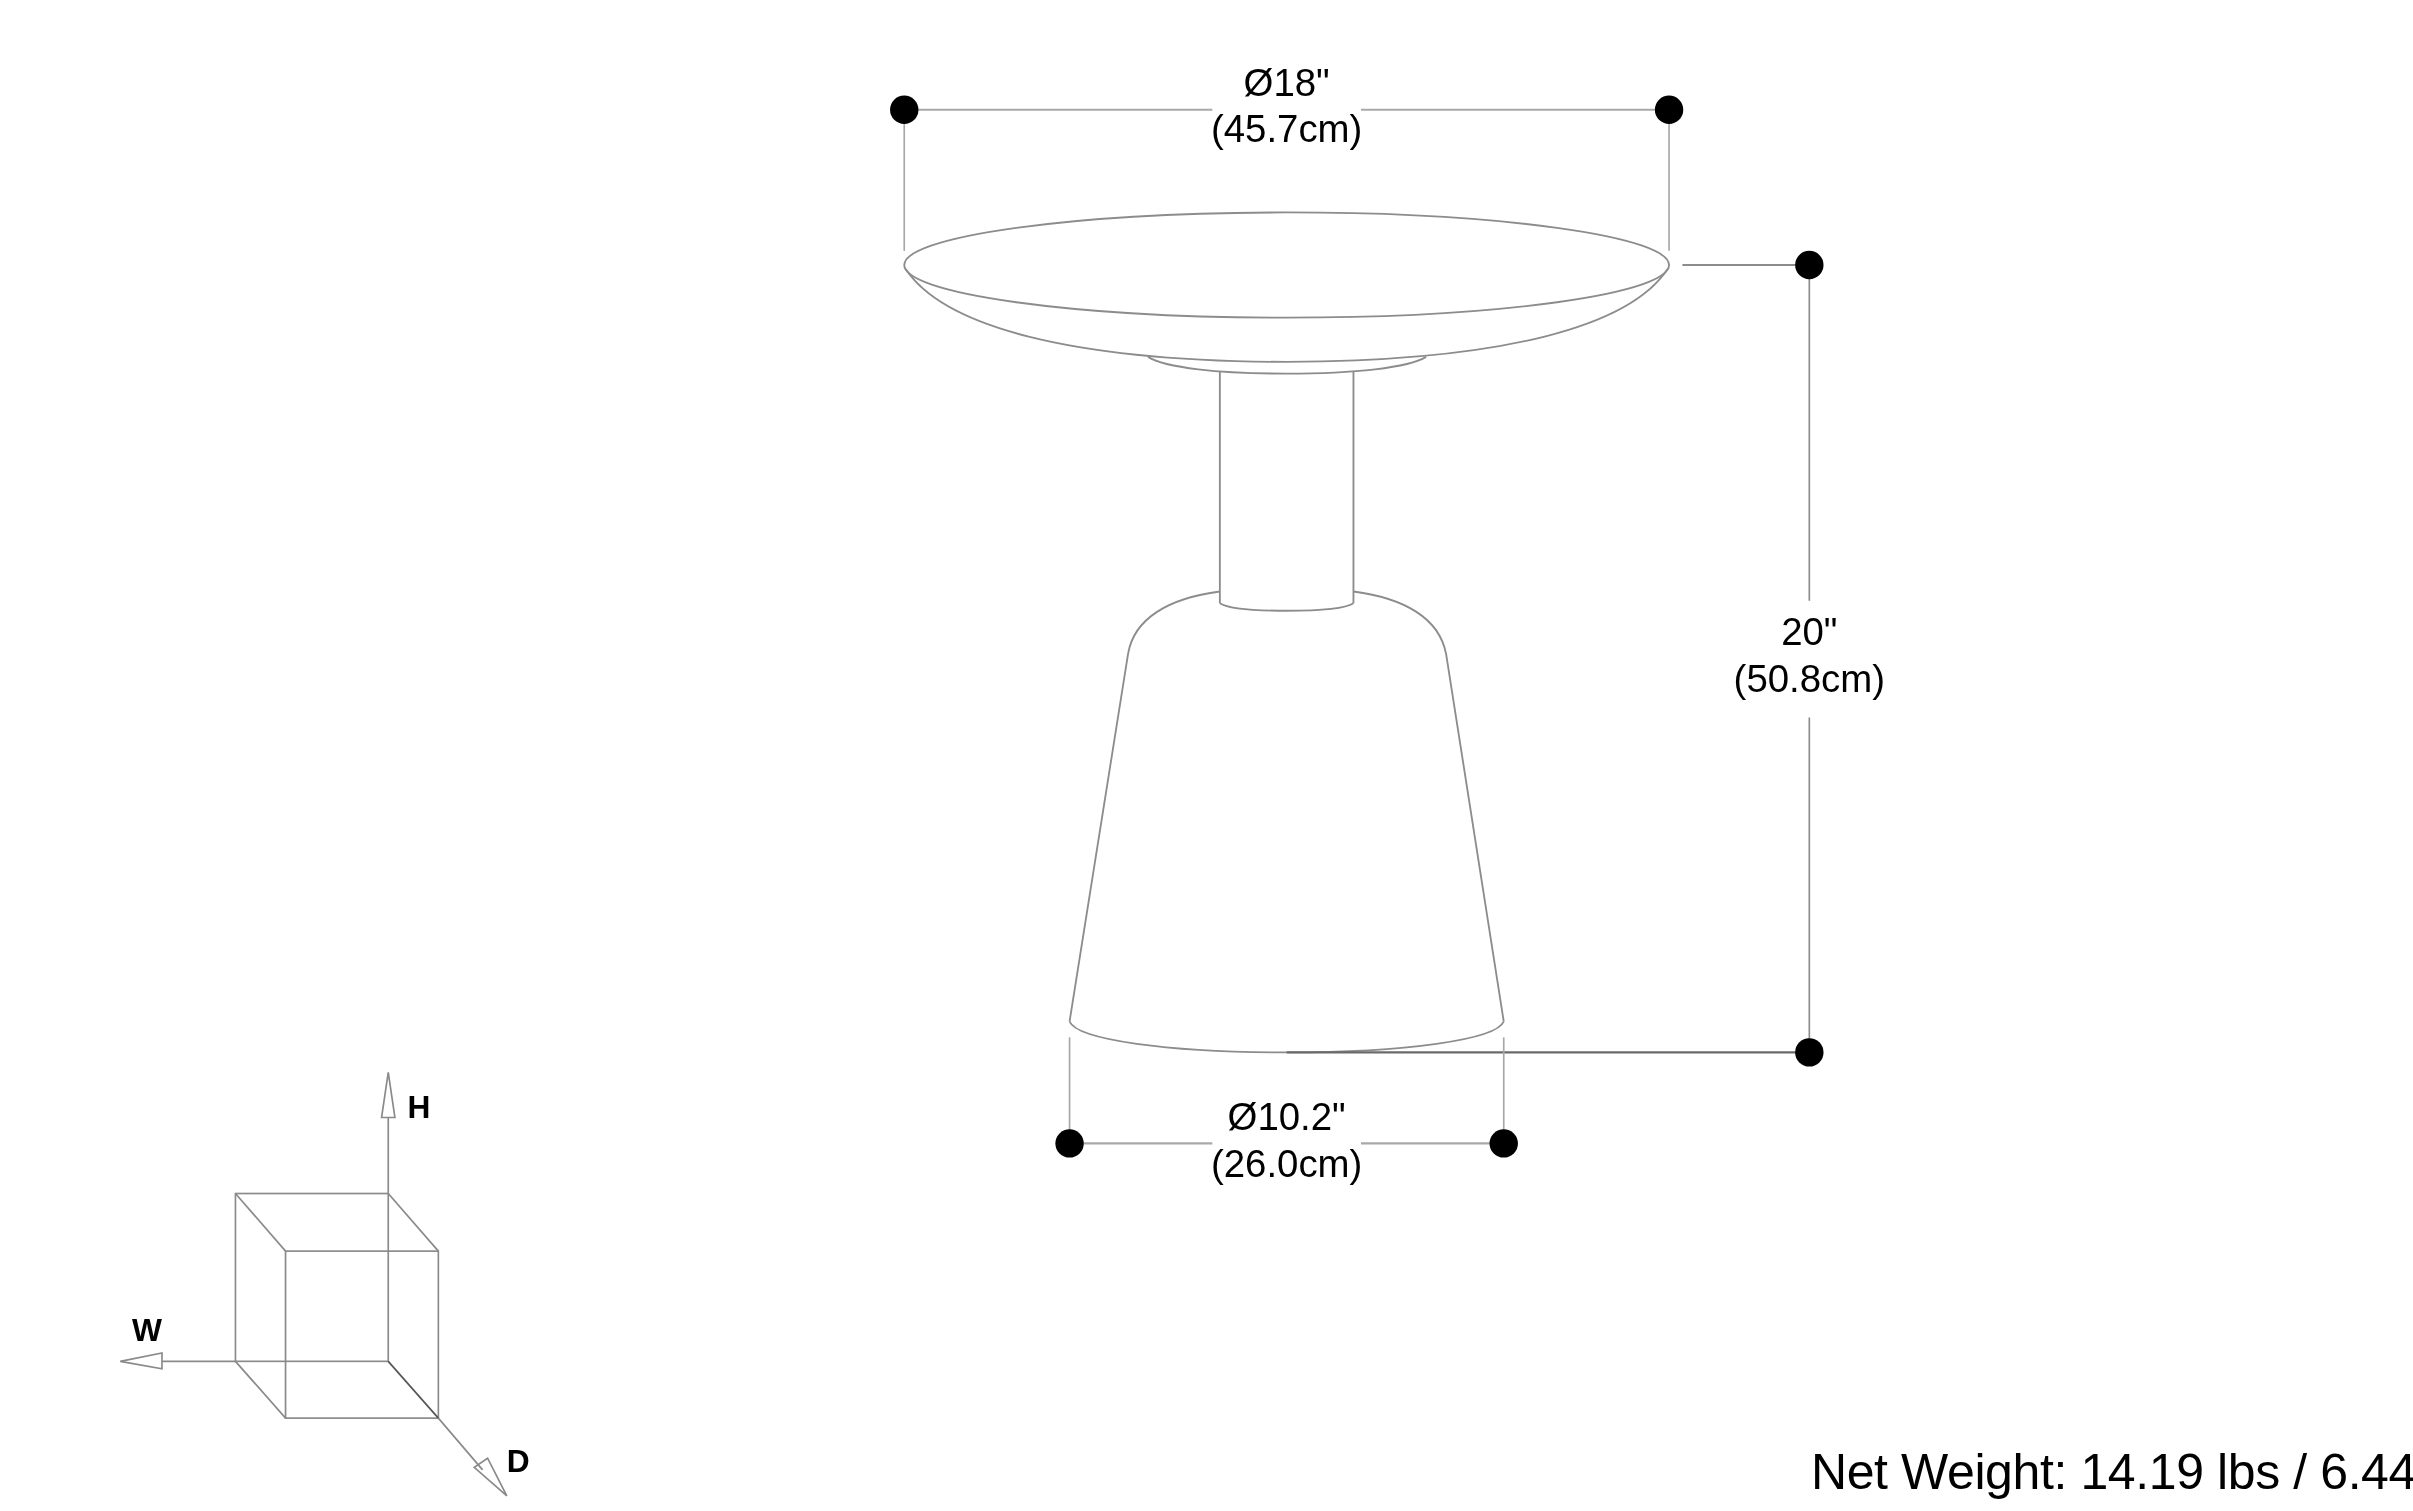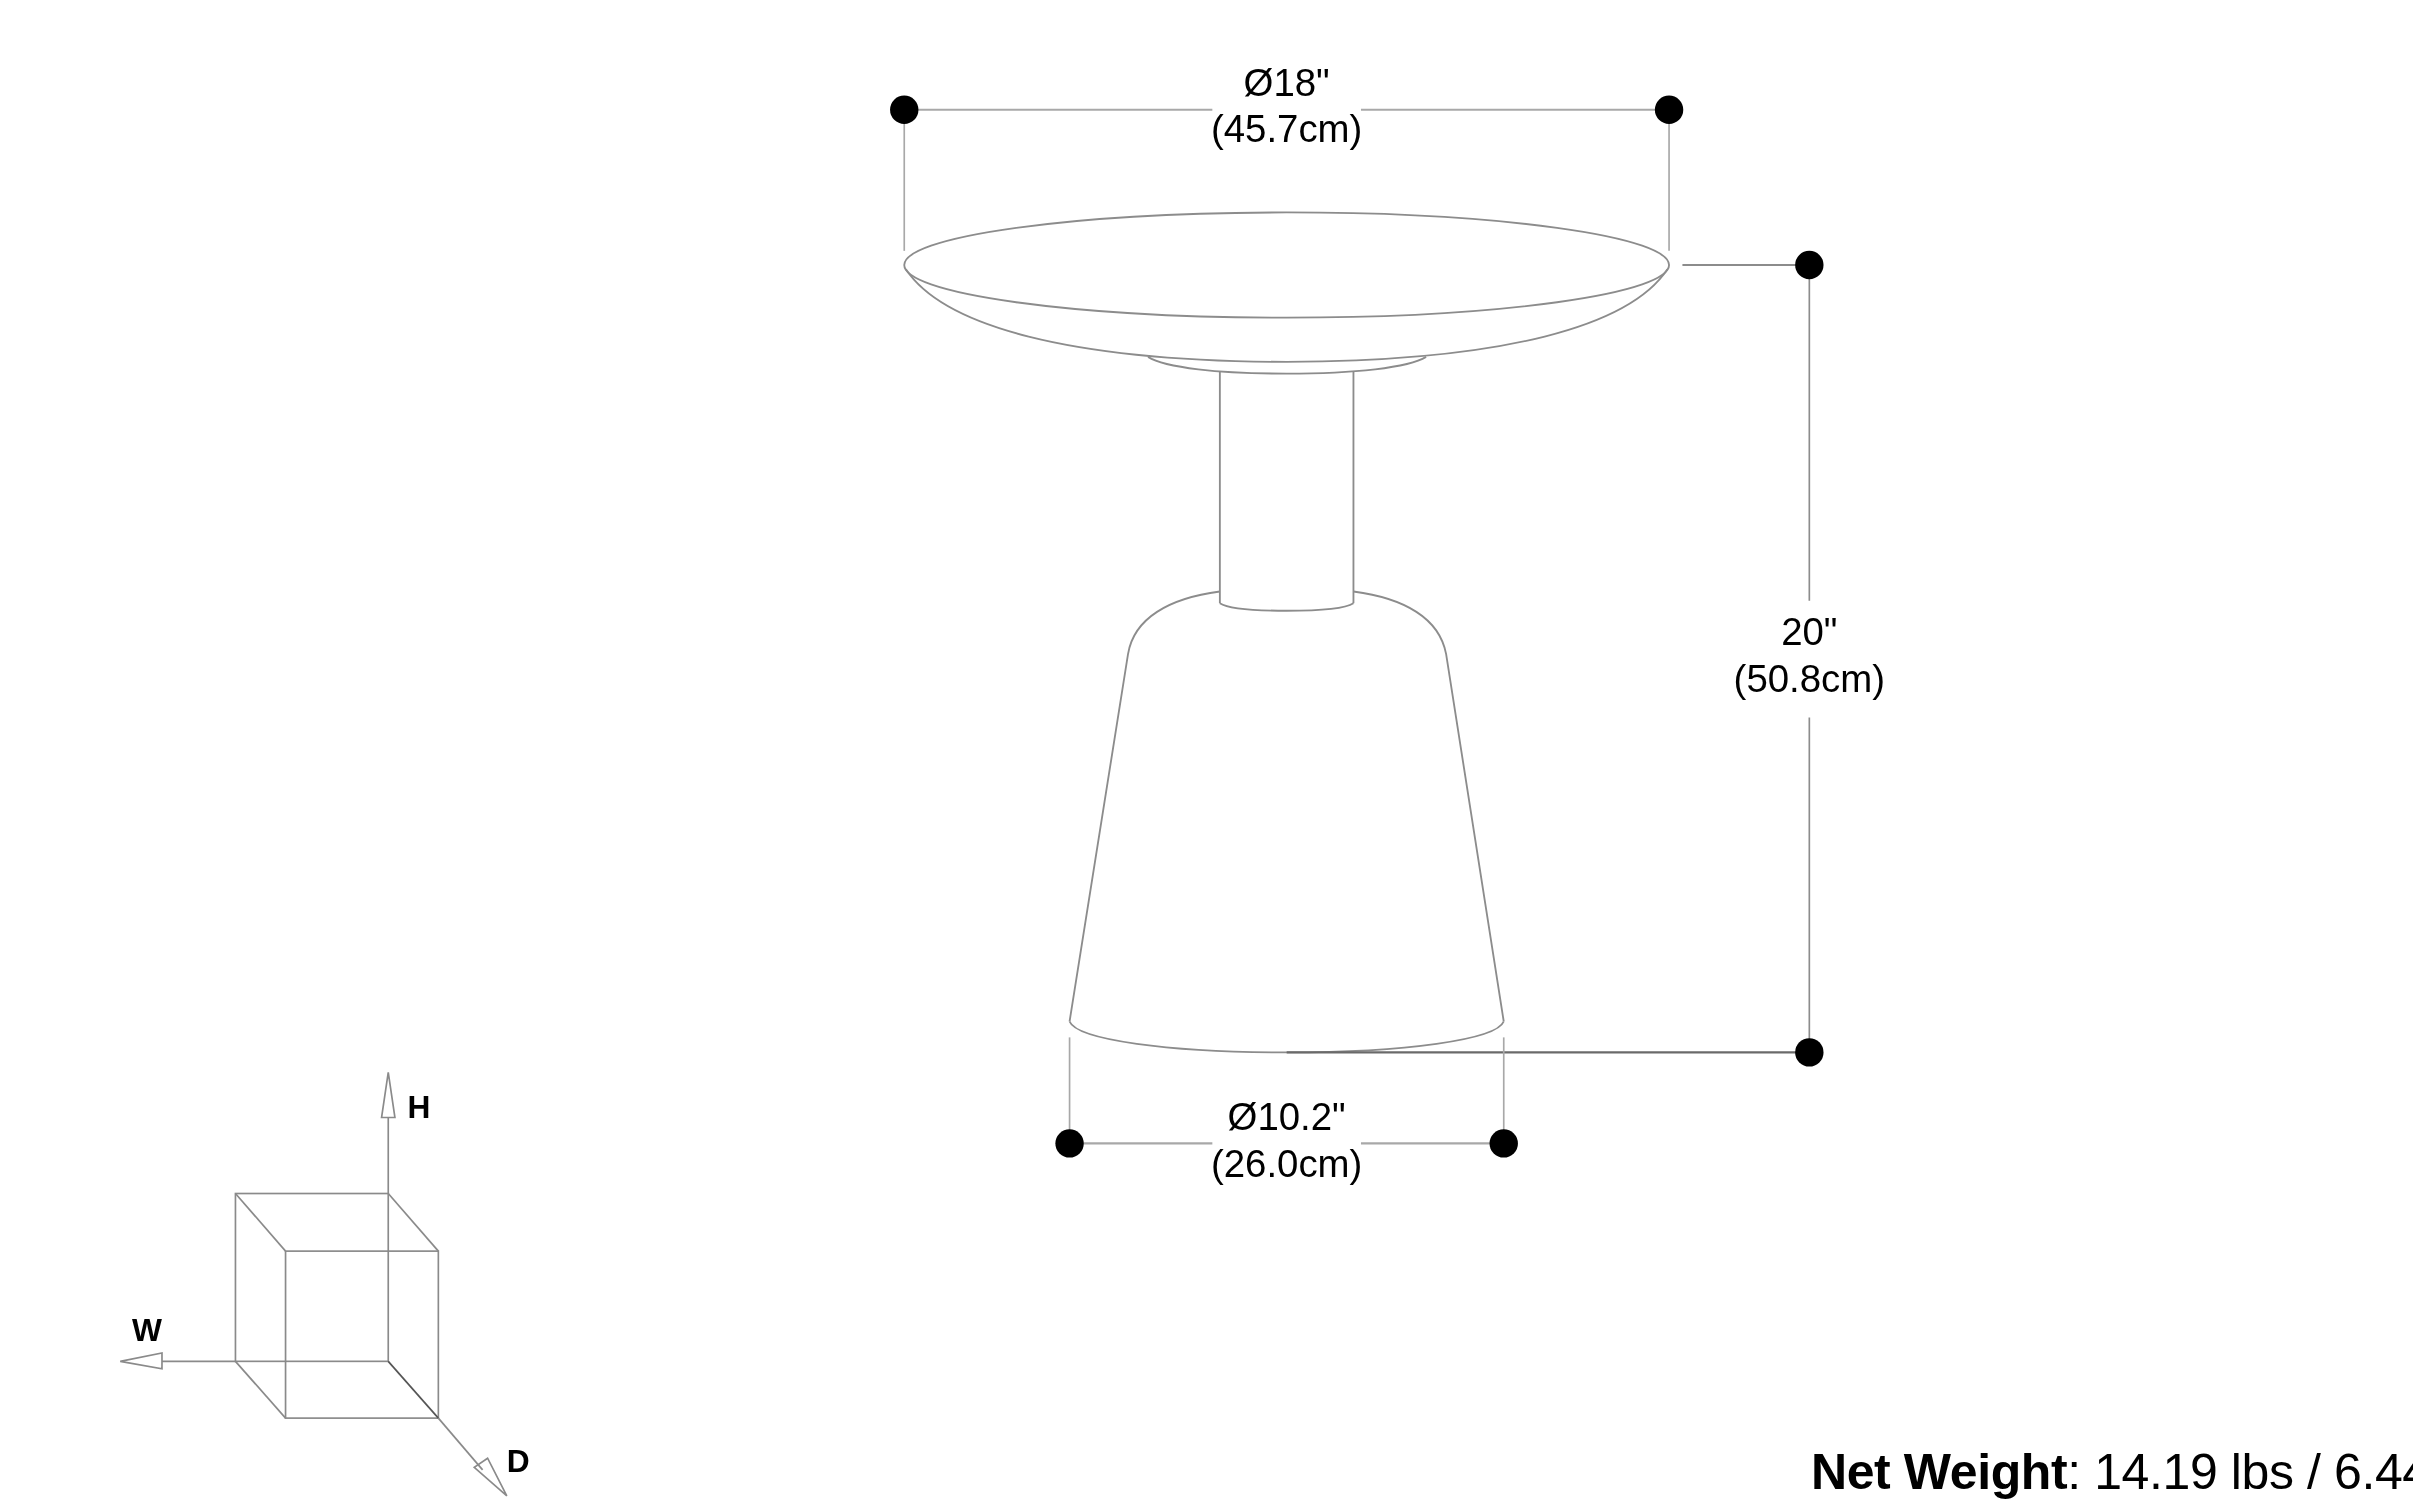--- a/index.html
+++ b/index.html
@@ -1,21 +1,21 @@
 <!DOCTYPE html>
 <html style="font-size:13.4px"><head>
 <meta charset="utf-8">
 <style>
   html, body { margin: 0; padding: 0; background: #ffffff; }
   body { width: 2413px; height: 1512px; position: relative; overflow: hidden; }
   #canvas { position: absolute; left: 0; top: 0; width: 2413px; height: 1512px; }
   .dim-text { font-family: "Liberation Sans", sans-serif; font-size: 46px; fill: #000; }
   .axis-label { font-family: "Liberation Sans", sans-serif; font-size: 38px; font-weight: bold; fill: #000; }
   .weight { position: absolute; left: 1811px; top: 1443px; font-family: "Liberation Sans", sans-serif; font-size: 50px; color: #000; white-space: nowrap; letter-spacing: -0.4px; }
-  .weight b { font-weight: bold; }
+  .weight b { font-weight: normal; }
 </style>
 </head>
 <body>
 
 <svg id="canvas" viewBox="0 0 2890 1810" xmlns="http://www.w3.org/2000/svg">
 
   <g fill="none" stroke="#8c8c8c" stroke-width="2.2">
 
     <path d="M1085 322 C1130 390, 1280 432, 1541 433 C1802 432, 1952 390, 1997 322"></path>
 

